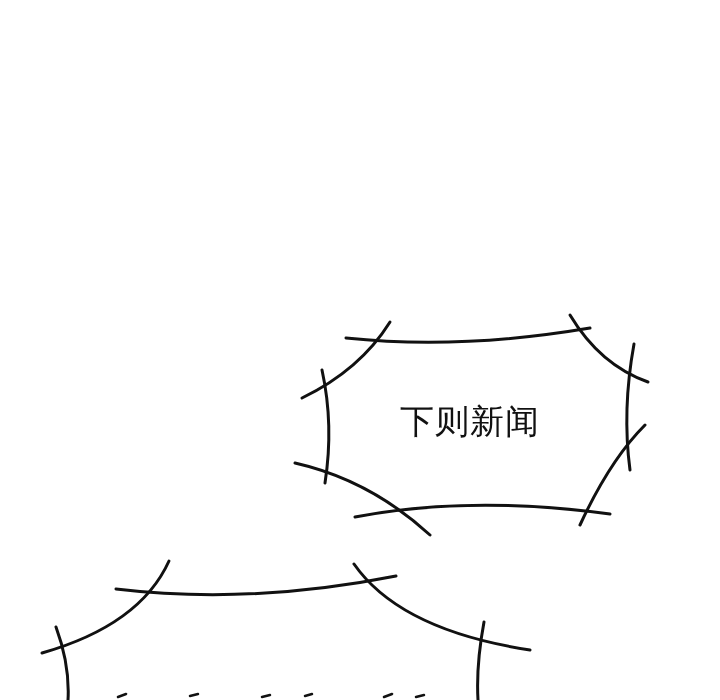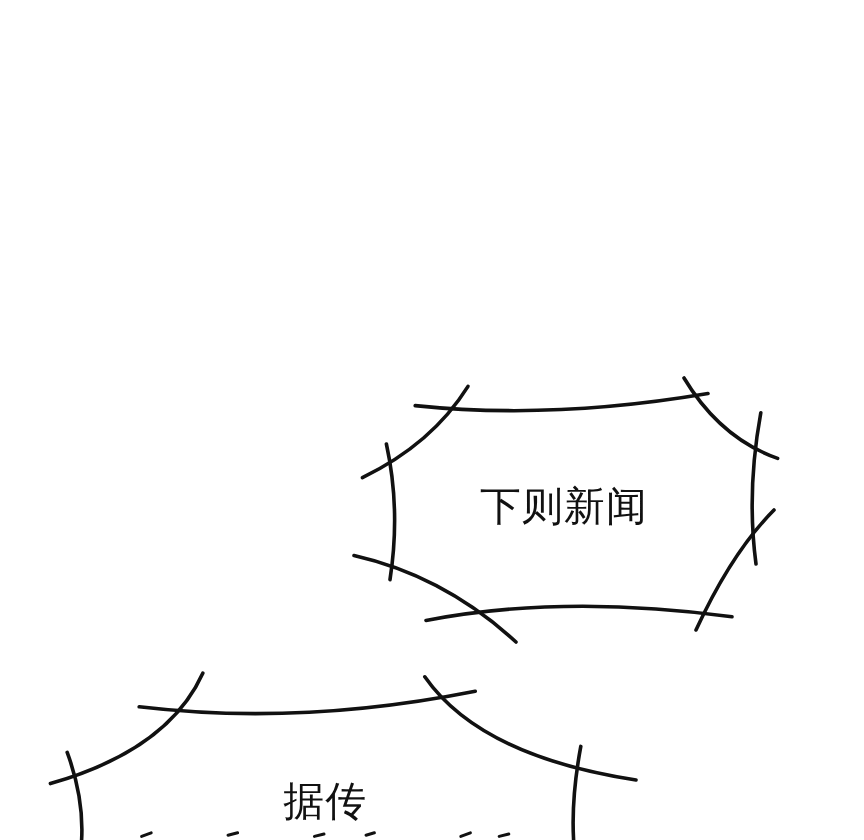--- a/index.html
+++ b/index.html
@@ -48,14 +48,13 @@
         <path d="M190 696 L198 694"></path>
         <path d="M262 697 L270 695"></path>
         <path d="M305 696 L312 694"></path>
         <path d="M384 697 L392 694"></path>
         <path d="M416 697 L424 695"></path>
       </g>
     </g>
   </svg>
 
   <div id="t1" class="bubble-text">下则新闻</div>
-  <div id="t2" class="bubble-text">据传</div>
 </div>
 
 </body></html>

